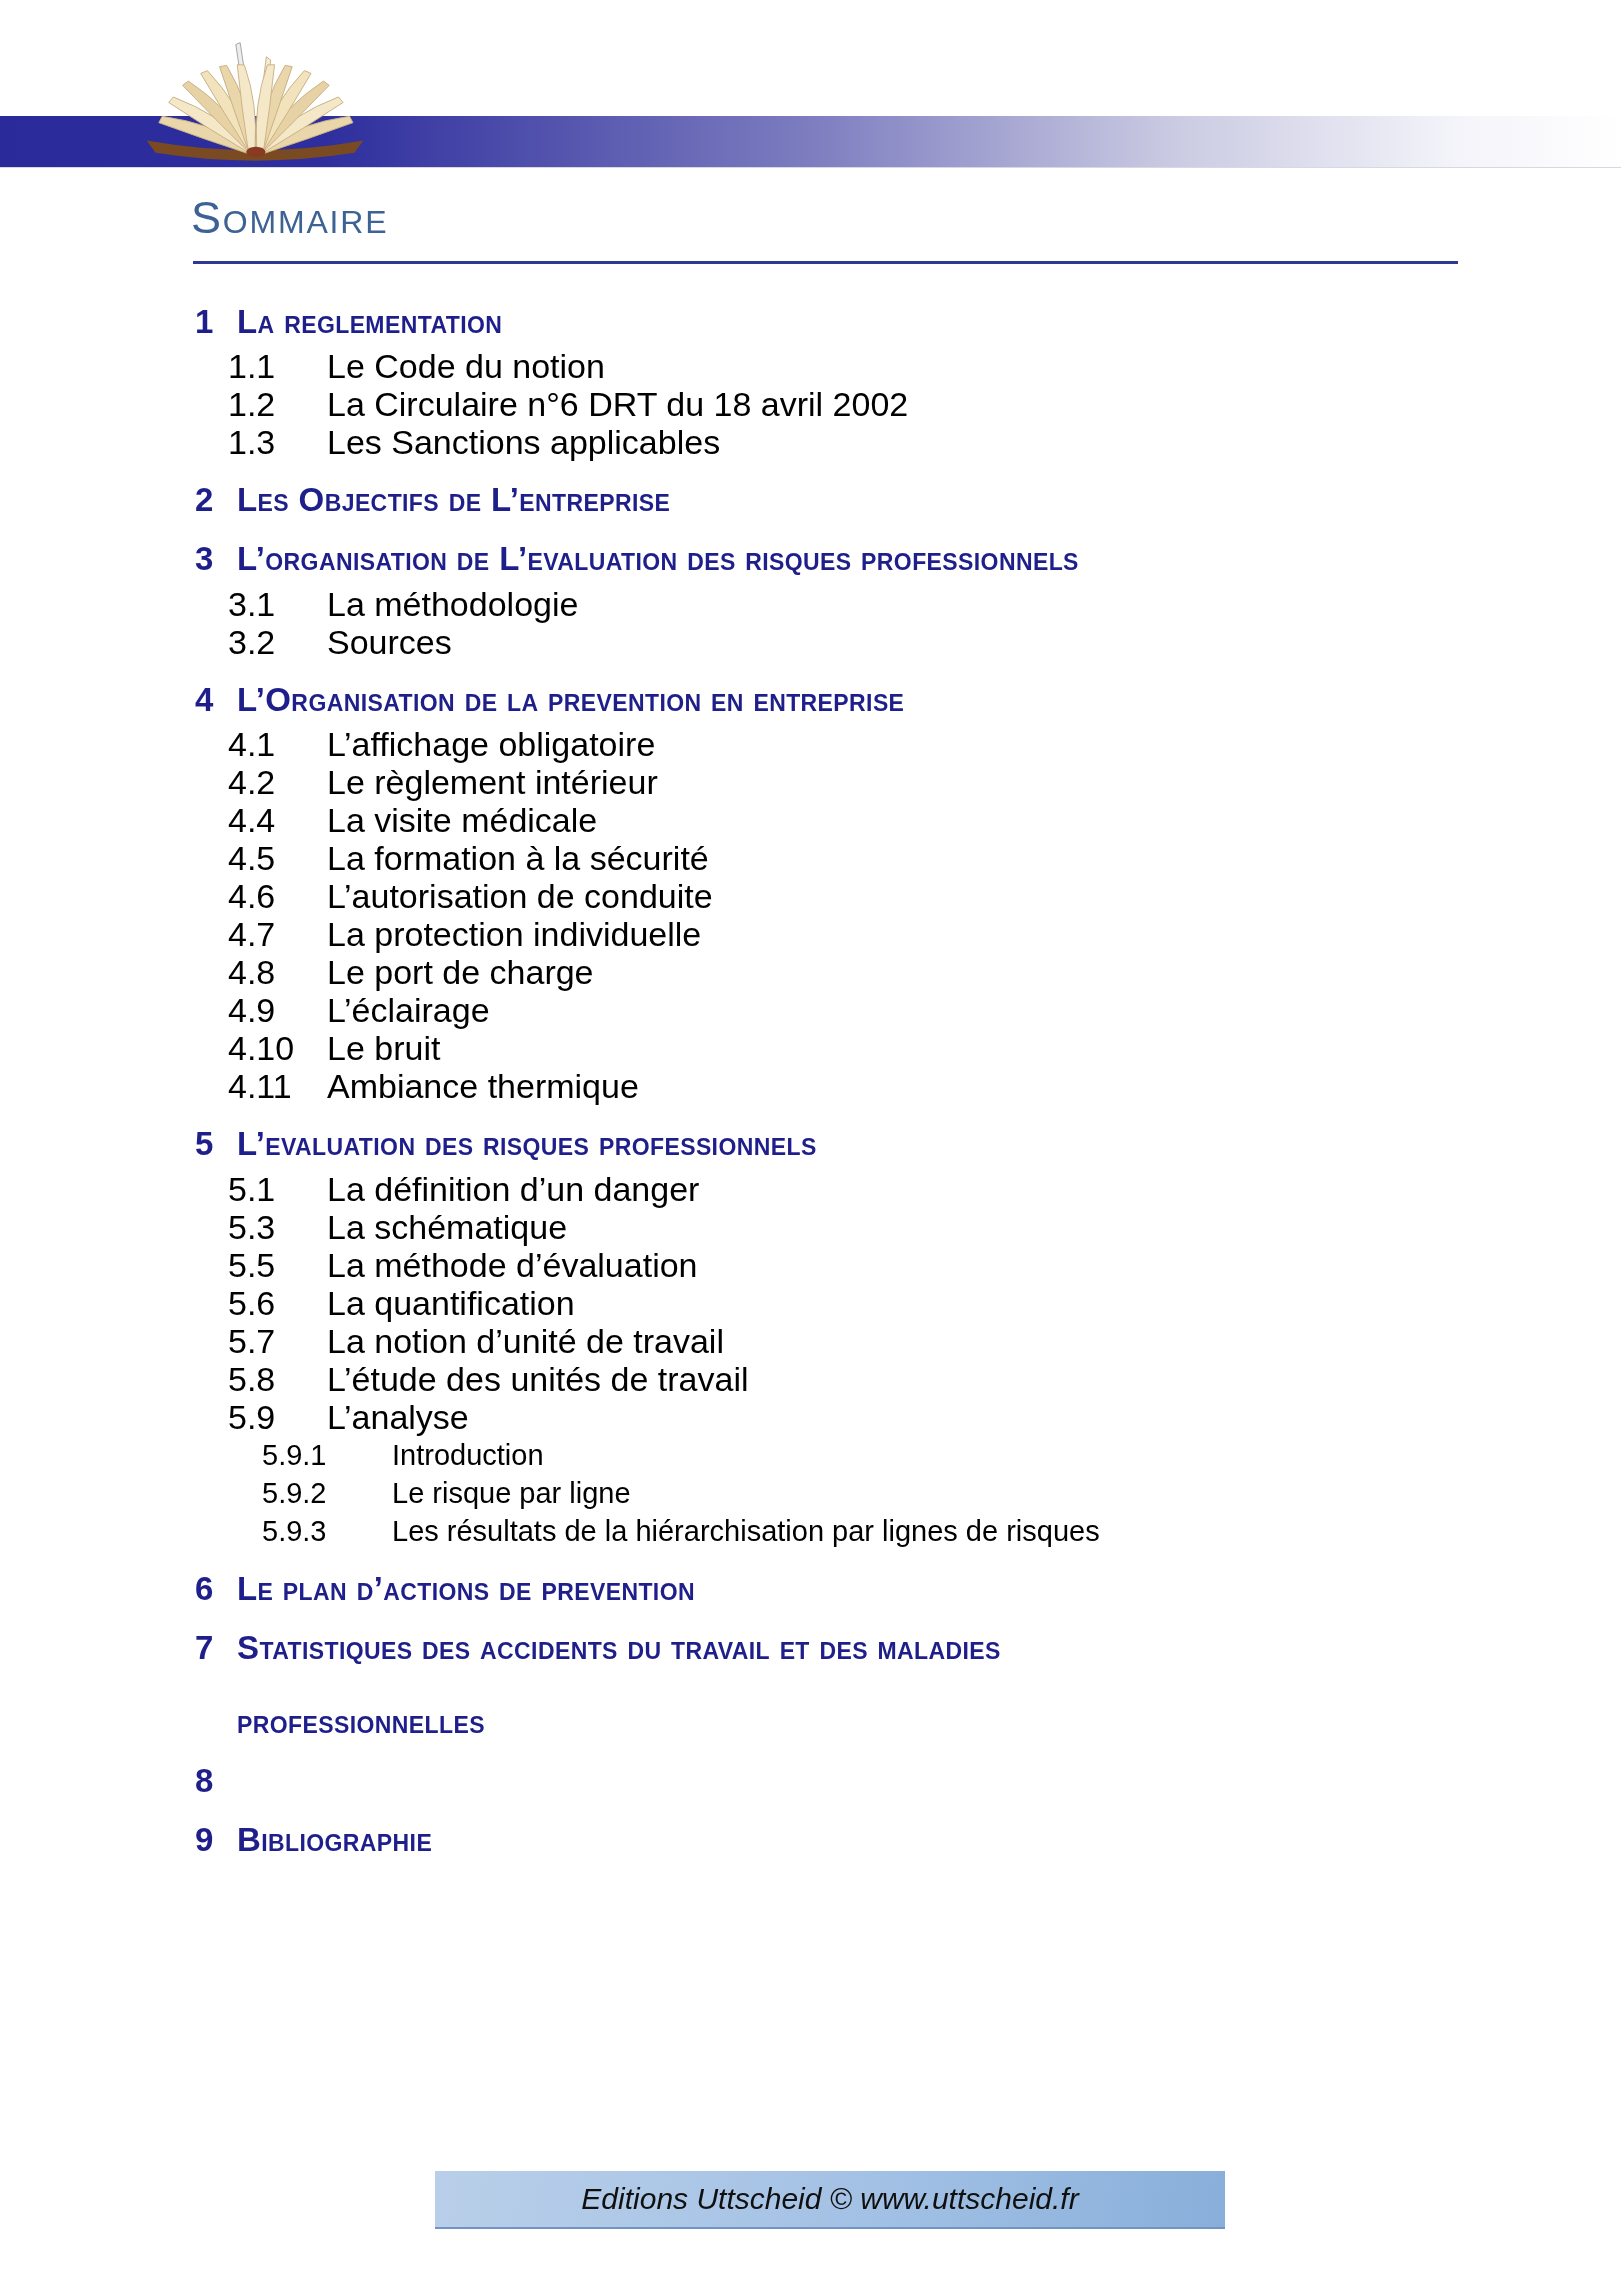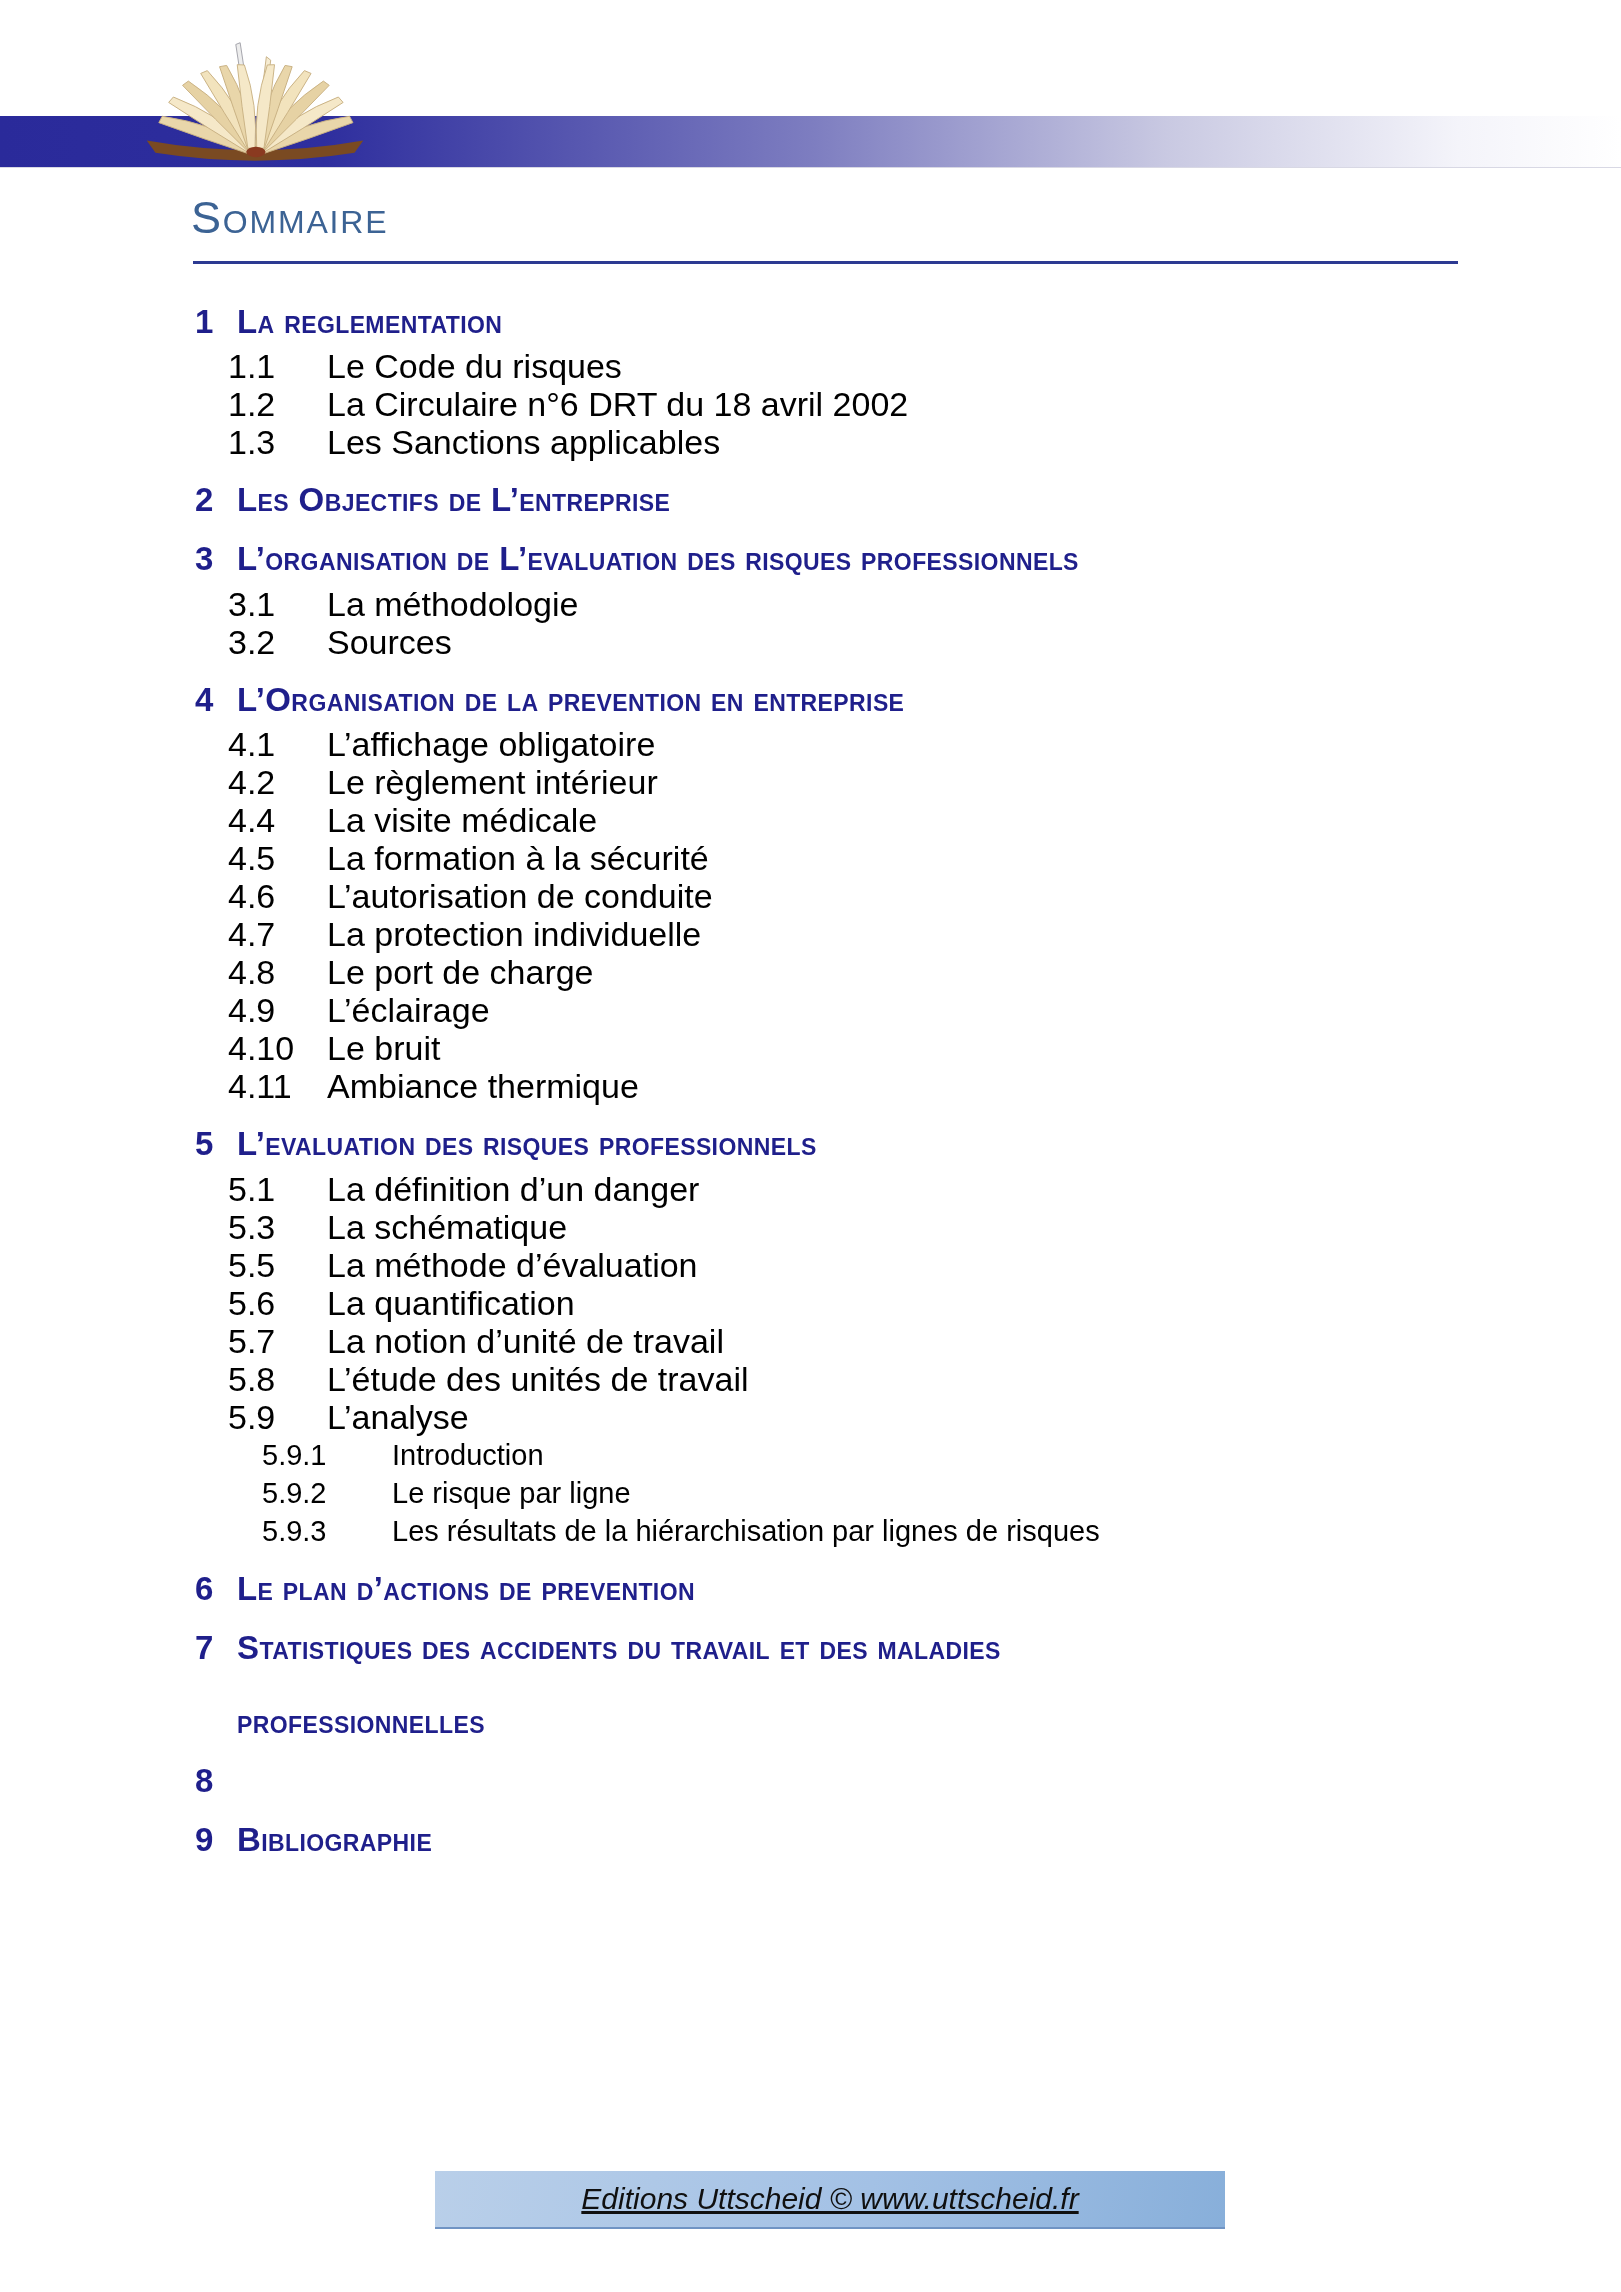--- a/index.html
+++ b/index.html
@@ -41,21 +41,21 @@
   .toc-row.level2 .num { width:99px; }
   .toc-row.level3 { margin-left:262px; line-height:38px; font-size:29px; }
   .toc-row.level3 .num { width:130px; }
   
   .page-footer {
     position:absolute; left:435px; top:2171px; width:790px; height:56px;
     display:flex; align-items:center; justify-content:center;
     background:linear-gradient(100deg,#b9cfe9 0%,#a3c1e5 55%,#88afda 100%);
     border-bottom:2.7px solid #7094c4;
   }
-  .page-footer span { font-size:30px; font-style:italic; color:#101010;text-decoration:underline; }
+  .page-footer span { font-size:30px; font-style:italic; color:#101010; }
 </style>
 </head>
 <body>
 
 <div class="page">
 
   <div class="header-band"></div>
 
   <svg class="book-svg" viewBox="0 0 300 142" xmlns="http://www.w3.org/2000/svg">
 
@@ -93,21 +93,21 @@
   <nav class="toc" id="toc">
       <div class="toc-row level1">
         <span class="num">1</span>
         <span class="label">
           <div class="line1">La reglementation</div>
         </span>
       </div>
       <div class="toc-row level2">
         <span class="num">1.1</span>
         <span class="label">
-          <div class="line1">Le Code du risques</div>
+          <div class="line1">Le Code du notion</div>
         </span>
       </div>
       <div class="toc-row level2">
         <span class="num">1.2</span>
         <span class="label">
           <div class="line1">La Circulaire n°6 DRT du 18 avril 2002</div>
         </span>
       </div>
       <div class="toc-row level2">
         <span class="num">1.3</span>

